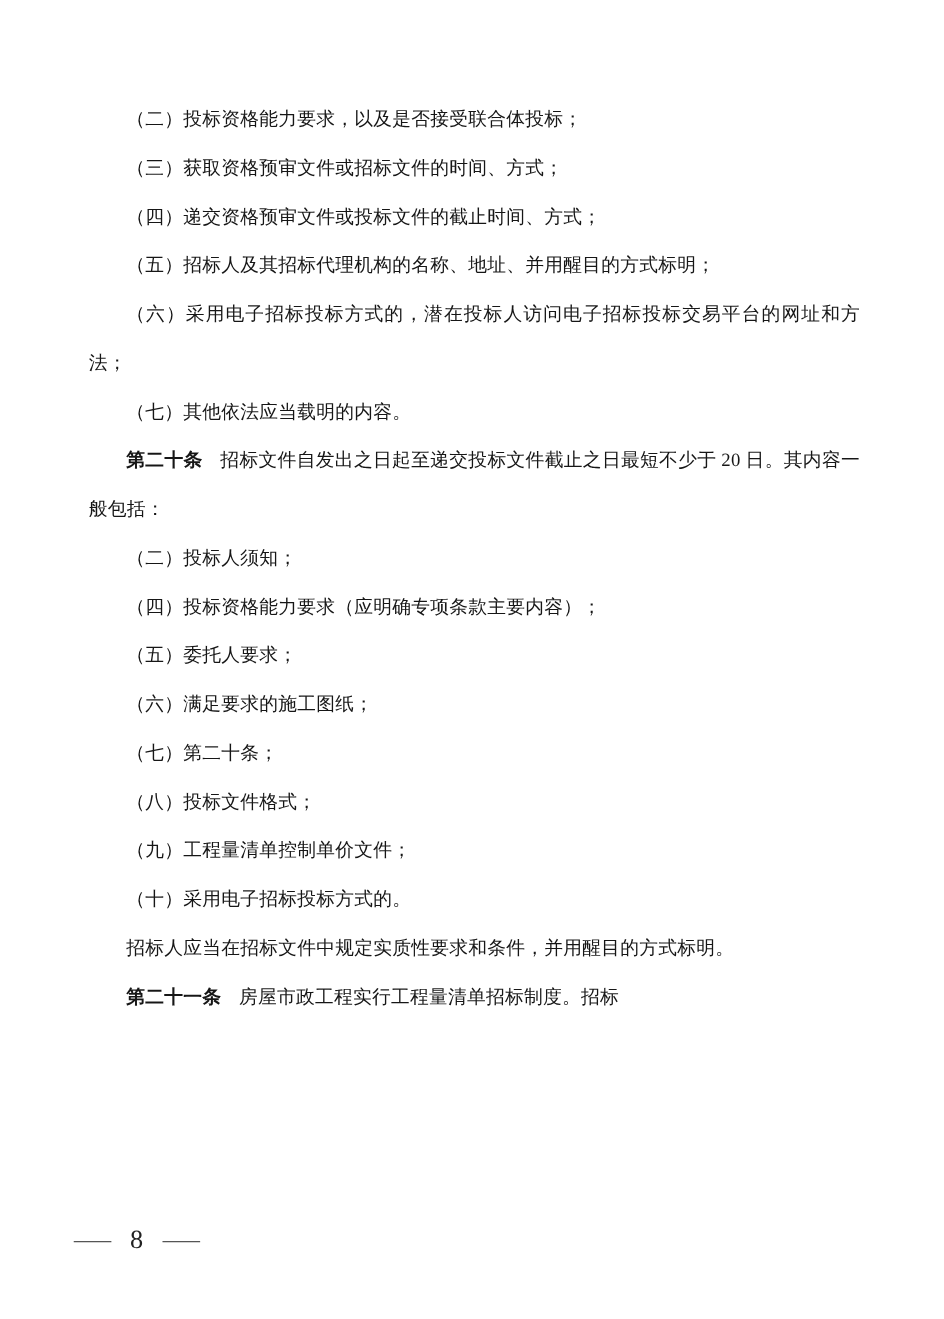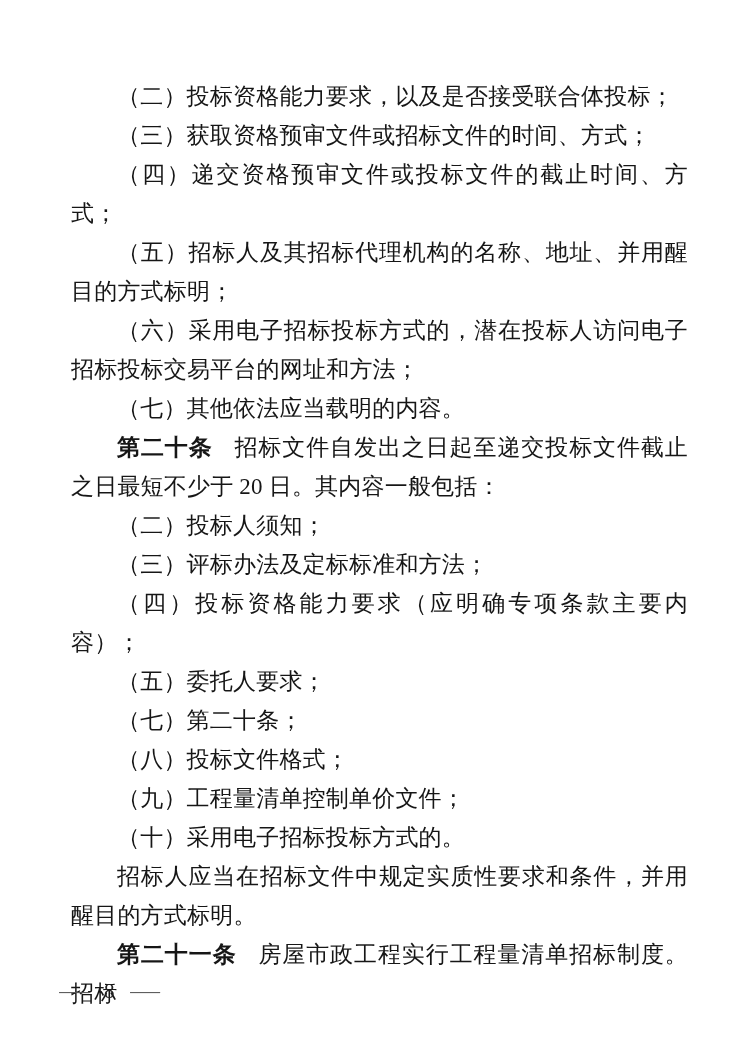--- a/index.html
+++ b/index.html
@@ -15,21 +15,21 @@
     font-family: "Liberation Serif", "DejaVu Serif", serif;
   }
   .page-content {
     position: absolute;
     left: 71px;
     top: 77px;
     width: 617px;
   }
   .para {
     margin: 0;
-    font-size: 23px;
+    font-size: 15px;
     line-height: 39px;
     text-align: justify;
     text-indent: 2em;
     color: #161616;
     letter-spacing: 0.2px;
     font-weight: 500;
   }
   .article-num {
     font-weight: 700;
     font-family: Liberation Serif, serif;
@@ -62,23 +62,23 @@
 
 <main class="page-content">
   <p class="para">（二）投标资格能力要求，以及是否接受联合体投标；</p>
   <p class="para">（三）获取资格预审文件或招标文件的时间、方式；</p>
   <p class="para">（四）递交资格预审文件或投标文件的截止时间、方式；</p>
   <p class="para">（五）招标人及其招标代理机构的名称、地址、并用醒目的方式标明；</p>
   <p class="para">（六）采用电子招标投标方式的，潜在投标人访问电子招标投标交易平台的网址和方法；</p>
   <p class="para">（七）其他依法应当载明的内容。</p>
   <p class="para"><span class="article-num">第二十条</span><span>招标文件自发出之日起至递交投标文件截止之日最短不少于 20 日。其内容一般包括：</span></p>
   <p class="para">（二）投标人须知；</p>
-  <p class="para">（三）评标办法及定标标准和方法；</p>
   <p class="para">（四）投标资格能力要求（应明确专项条款主要内容）；</p>
   <p class="para">（五）委托人要求；</p>
+  <p class="para">（六）满足要求的施工图纸；</p>
   <p class="para">（七）第二十条；</p>
   <p class="para">（八）投标文件格式；</p>
   <p class="para">（九）工程量清单控制单价文件；</p>
   <p class="para">（十）采用电子招标投标方式的。</p>
   <p class="para">招标人应当在招标文件中规定实质性要求和条件，并用醒目的方式标明。</p>
   <p class="para"><span class="article-num">第二十一条</span><span>房屋市政工程实行工程量清单招标制度。招标</span></p>
 </main>
 
 <footer class="page-footer">
   <span class="footer-dash">—</span>

